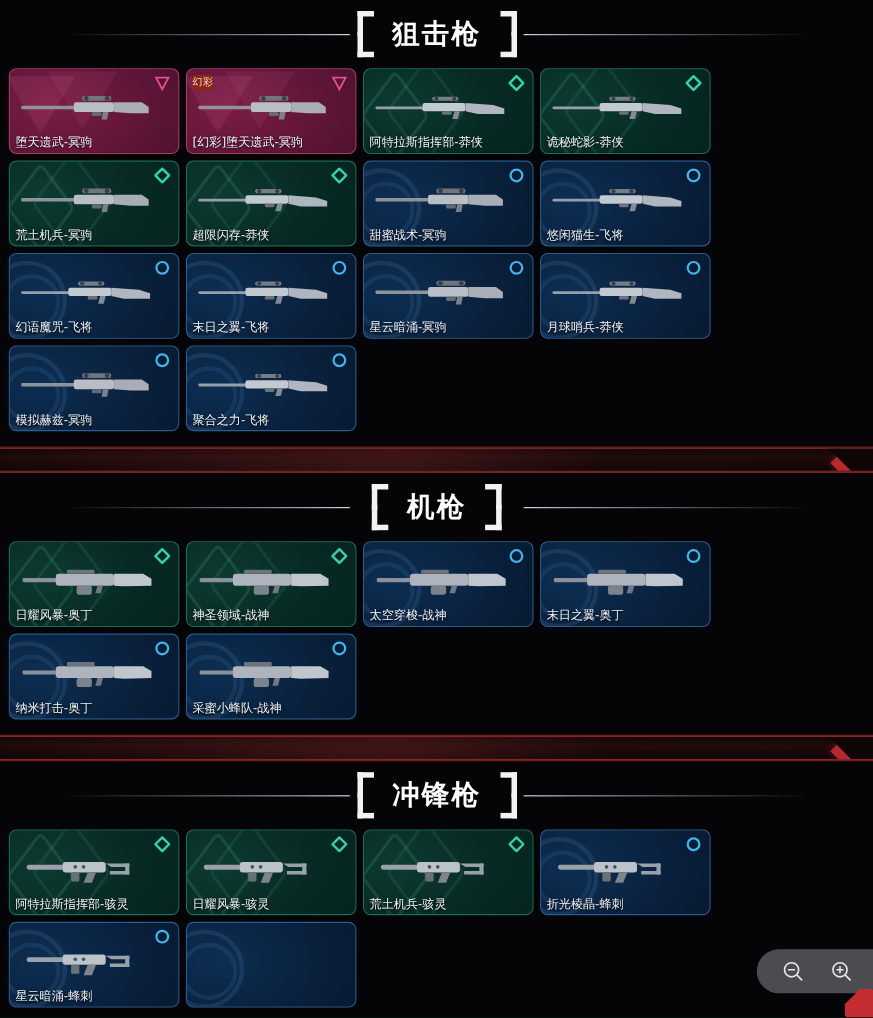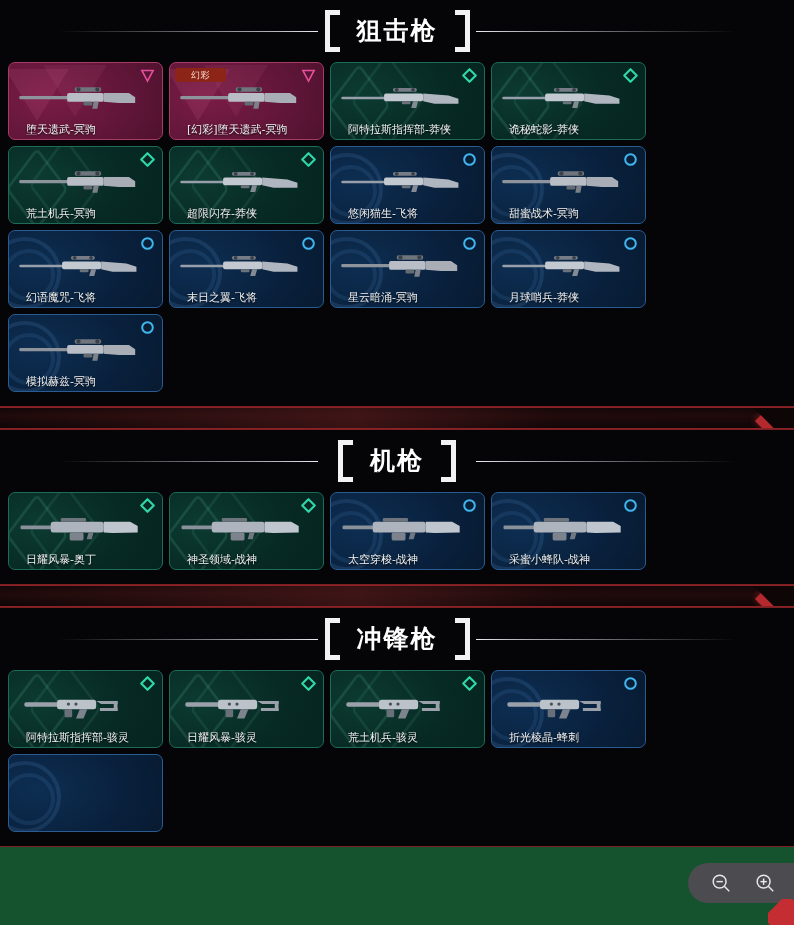--- a/index.html
+++ b/index.html
@@ -152,29 +152,29 @@
   
   .rarity { position:absolute; right:7px; top:5px; width:15px; height:15px; }
   .rarity svg { width:100%; height:100%; display:block; }
 
   
   .tag {
     position:absolute; left:5px; top:5px;
     background:#8d2418;
     color:#f0d8c8;
     font-size:9px; line-height:12px;
-    padding:1px 16px;
+    padding:1px 0;
     border-radius:3px;
     letter-spacing:.5px;
     font-family:"DejaVu Sans","Liberation Sans",sans-serif;
   }
 
   
   .cname {
-    position:absolute; left:12px; right:0; bottom:0;
+    position:absolute; left:0; right:0; bottom:0;
     padding:2px 5px 3px 5px;
     font-size:11px;
     line-height:13px;
     color:#f2f4f6;
     white-space:nowrap;
     overflow:hidden;
     text-shadow: 0 1px 2px rgba(0,0,0,.95);
     font-family:"DejaVu Sans","Liberation Sans",sans-serif;
   }
 
@@ -344,20 +344,41 @@
               <svg viewBox="0 0 24 24">
                 <path d="M12 2 L22 12 L12 22 L2 12 Z" fill="none" stroke="#2fd6a8" stroke-width="3.4" stroke-linejoin="round"></path>
               </svg>
             </div>
             <div class="cname">超限闪存-莽侠</div>
           </div>
           <div class="card blue">
             <div class="wm rings"></div>
             <div class="gun">
               <svg viewBox="0 0 200 50" preserveAspectRatio="xMidYMid meet">
+                <rect x="2" y="22" width="78" height="5" rx="2" fill="#8e949c"></rect>
+                <rect x="78" y="17" width="58" height="14" rx="3" fill="#b9bec6"></rect>
+                <rect x="90" y="8" width="42" height="7" rx="3" fill="#6f757d"></rect>
+                <circle cx="96" cy="11.5" r="3.4" fill="#3b4048"></circle>
+                <circle cx="126" cy="11.5" r="3.4" fill="#3b4048"></circle>
+                <path d="M136 17 L176 17 L186 24 L186 33 L160 33 L136 31 Z" fill="#a9aeb6"></path>
+                <path d="M120 31 L128 31 L126 42 L118 42 Z" fill="#7b8089"></path>
+                <rect x="104" y="31" width="14" height="6" rx="2" fill="#646a72"></rect>
+              </svg>
+            </div>
+            <div class="rarity">
+              <svg viewBox="0 0 24 24">
+                <circle cx="12" cy="12" r="8.5" fill="none" stroke="#3fb6ee" stroke-width="3.2"></circle>
+              </svg>
+            </div>
+            <div class="cname">甜蜜战术-冥驹</div>
+          </div>
+          <div class="card blue">
+            <div class="wm rings"></div>
+            <div class="gun">
+              <svg viewBox="0 0 200 50" preserveAspectRatio="xMidYMid meet">
                 <rect x="2" y="23" width="72" height="4" rx="2" fill="#97a0aa"></rect>
                 <rect x="70" y="18" width="62" height="12" rx="3" fill="#c3c9d1"></rect>
                 <rect x="84" y="9" width="38" height="6" rx="3" fill="#767d86"></rect>
                 <circle cx="90" cy="12" r="3" fill="#3b4048"></circle>
                 <circle cx="116" cy="12" r="3" fill="#3b4048"></circle>
                 <path d="M132 18 L172 21 L188 26 L188 34 L150 34 L132 30 Z" fill="#b0b6bf"></path>
                 <path d="M116 30 L124 30 L121 41 L113 41 Z" fill="#858b94"></path>
                 <rect x="98" y="30" width="14" height="5" rx="2" fill="#6c727a"></rect>
               </svg>
             </div>
@@ -365,141 +386,141 @@
               <svg viewBox="0 0 24 24">
                 <circle cx="12" cy="12" r="8.5" fill="none" stroke="#3fb6ee" stroke-width="3.2"></circle>
               </svg>
             </div>
             <div class="cname">悠闲猫生-飞将</div>
           </div>
           <div class="card blue">
             <div class="wm rings"></div>
             <div class="gun">
               <svg viewBox="0 0 200 50" preserveAspectRatio="xMidYMid meet">
+                <rect x="2" y="23" width="72" height="4" rx="2" fill="#97a0aa"></rect>
+                <rect x="70" y="18" width="62" height="12" rx="3" fill="#c3c9d1"></rect>
+                <rect x="84" y="9" width="38" height="6" rx="3" fill="#767d86"></rect>
+                <circle cx="90" cy="12" r="3" fill="#3b4048"></circle>
+                <circle cx="116" cy="12" r="3" fill="#3b4048"></circle>
+                <path d="M132 18 L172 21 L188 26 L188 34 L150 34 L132 30 Z" fill="#b0b6bf"></path>
+                <path d="M116 30 L124 30 L121 41 L113 41 Z" fill="#858b94"></path>
+                <rect x="98" y="30" width="14" height="5" rx="2" fill="#6c727a"></rect>
+              </svg>
+            </div>
+            <div class="rarity">
+              <svg viewBox="0 0 24 24">
+                <circle cx="12" cy="12" r="8.5" fill="none" stroke="#3fb6ee" stroke-width="3.2"></circle>
+              </svg>
+            </div>
+            <div class="cname">幻语魔咒-飞将</div>
+          </div>
+          <div class="card blue">
+            <div class="wm rings"></div>
+            <div class="gun">
+              <svg viewBox="0 0 200 50" preserveAspectRatio="xMidYMid meet">
+                <rect x="2" y="23" width="72" height="4" rx="2" fill="#97a0aa"></rect>
+                <rect x="70" y="18" width="62" height="12" rx="3" fill="#c3c9d1"></rect>
+                <rect x="84" y="9" width="38" height="6" rx="3" fill="#767d86"></rect>
+                <circle cx="90" cy="12" r="3" fill="#3b4048"></circle>
+                <circle cx="116" cy="12" r="3" fill="#3b4048"></circle>
+                <path d="M132 18 L172 21 L188 26 L188 34 L150 34 L132 30 Z" fill="#b0b6bf"></path>
+                <path d="M116 30 L124 30 L121 41 L113 41 Z" fill="#858b94"></path>
+                <rect x="98" y="30" width="14" height="5" rx="2" fill="#6c727a"></rect>
+              </svg>
+            </div>
+            <div class="rarity">
+              <svg viewBox="0 0 24 24">
+                <circle cx="12" cy="12" r="8.5" fill="none" stroke="#3fb6ee" stroke-width="3.2"></circle>
+              </svg>
+            </div>
+            <div class="cname">末日之翼-飞将</div>
+          </div>
+          <div class="card blue">
+            <div class="wm rings"></div>
+            <div class="gun">
+              <svg viewBox="0 0 200 50" preserveAspectRatio="xMidYMid meet">
                 <rect x="2" y="22" width="78" height="5" rx="2" fill="#8e949c"></rect>
                 <rect x="78" y="17" width="58" height="14" rx="3" fill="#b9bec6"></rect>
                 <rect x="90" y="8" width="42" height="7" rx="3" fill="#6f757d"></rect>
                 <circle cx="96" cy="11.5" r="3.4" fill="#3b4048"></circle>
                 <circle cx="126" cy="11.5" r="3.4" fill="#3b4048"></circle>
                 <path d="M136 17 L176 17 L186 24 L186 33 L160 33 L136 31 Z" fill="#a9aeb6"></path>
                 <path d="M120 31 L128 31 L126 42 L118 42 Z" fill="#7b8089"></path>
                 <rect x="104" y="31" width="14" height="6" rx="2" fill="#646a72"></rect>
               </svg>
             </div>
             <div class="rarity">
               <svg viewBox="0 0 24 24">
                 <circle cx="12" cy="12" r="8.5" fill="none" stroke="#3fb6ee" stroke-width="3.2"></circle>
               </svg>
             </div>
-            <div class="cname">甜蜜战术-冥驹</div>
+            <div class="cname">星云暗涌-冥驹</div>
           </div>
           <div class="card blue">
             <div class="wm rings"></div>
             <div class="gun">
               <svg viewBox="0 0 200 50" preserveAspectRatio="xMidYMid meet">
                 <rect x="2" y="23" width="72" height="4" rx="2" fill="#97a0aa"></rect>
                 <rect x="70" y="18" width="62" height="12" rx="3" fill="#c3c9d1"></rect>
                 <rect x="84" y="9" width="38" height="6" rx="3" fill="#767d86"></rect>
                 <circle cx="90" cy="12" r="3" fill="#3b4048"></circle>
                 <circle cx="116" cy="12" r="3" fill="#3b4048"></circle>
                 <path d="M132 18 L172 21 L188 26 L188 34 L150 34 L132 30 Z" fill="#b0b6bf"></path>
                 <path d="M116 30 L124 30 L121 41 L113 41 Z" fill="#858b94"></path>
                 <rect x="98" y="30" width="14" height="5" rx="2" fill="#6c727a"></rect>
               </svg>
             </div>
             <div class="rarity">
               <svg viewBox="0 0 24 24">
                 <circle cx="12" cy="12" r="8.5" fill="none" stroke="#3fb6ee" stroke-width="3.2"></circle>
               </svg>
             </div>
-            <div class="cname">幻语魔咒-飞将</div>
+            <div class="cname">月球哨兵-莽侠</div>
+          </div>
+          <div class="card blue">
+            <div class="wm rings"></div>
+            <div class="gun">
+              <svg viewBox="0 0 200 50" preserveAspectRatio="xMidYMid meet">
+                <rect x="2" y="22" width="78" height="5" rx="2" fill="#8e949c"></rect>
+                <rect x="78" y="17" width="58" height="14" rx="3" fill="#b9bec6"></rect>
+                <rect x="90" y="8" width="42" height="7" rx="3" fill="#6f757d"></rect>
+                <circle cx="96" cy="11.5" r="3.4" fill="#3b4048"></circle>
+                <circle cx="126" cy="11.5" r="3.4" fill="#3b4048"></circle>
+                <path d="M136 17 L176 17 L186 24 L186 33 L160 33 L136 31 Z" fill="#a9aeb6"></path>
+                <path d="M120 31 L128 31 L126 42 L118 42 Z" fill="#7b8089"></path>
+                <rect x="104" y="31" width="14" height="6" rx="2" fill="#646a72"></rect>
+              </svg>
+            </div>
+            <div class="rarity">
+              <svg viewBox="0 0 24 24">
+                <circle cx="12" cy="12" r="8.5" fill="none" stroke="#3fb6ee" stroke-width="3.2"></circle>
+              </svg>
+            </div>
+            <div class="cname">模拟赫兹-冥驹</div>
           </div>
           <div class="card blue">
             <div class="wm rings"></div>
             <div class="gun">
               <svg viewBox="0 0 200 50" preserveAspectRatio="xMidYMid meet">
                 <rect x="2" y="23" width="72" height="4" rx="2" fill="#97a0aa"></rect>
                 <rect x="70" y="18" width="62" height="12" rx="3" fill="#c3c9d1"></rect>
                 <rect x="84" y="9" width="38" height="6" rx="3" fill="#767d86"></rect>
                 <circle cx="90" cy="12" r="3" fill="#3b4048"></circle>
                 <circle cx="116" cy="12" r="3" fill="#3b4048"></circle>
                 <path d="M132 18 L172 21 L188 26 L188 34 L150 34 L132 30 Z" fill="#b0b6bf"></path>
                 <path d="M116 30 L124 30 L121 41 L113 41 Z" fill="#858b94"></path>
                 <rect x="98" y="30" width="14" height="5" rx="2" fill="#6c727a"></rect>
               </svg>
             </div>
             <div class="rarity">
               <svg viewBox="0 0 24 24">
                 <circle cx="12" cy="12" r="8.5" fill="none" stroke="#3fb6ee" stroke-width="3.2"></circle>
               </svg>
             </div>
-            <div class="cname">末日之翼-飞将</div>
-          </div>
-          <div class="card blue">
-            <div class="wm rings"></div>
-            <div class="gun">
-              <svg viewBox="0 0 200 50" preserveAspectRatio="xMidYMid meet">
-                <rect x="2" y="22" width="78" height="5" rx="2" fill="#8e949c"></rect>
-                <rect x="78" y="17" width="58" height="14" rx="3" fill="#b9bec6"></rect>
-                <rect x="90" y="8" width="42" height="7" rx="3" fill="#6f757d"></rect>
-                <circle cx="96" cy="11.5" r="3.4" fill="#3b4048"></circle>
-                <circle cx="126" cy="11.5" r="3.4" fill="#3b4048"></circle>
-                <path d="M136 17 L176 17 L186 24 L186 33 L160 33 L136 31 Z" fill="#a9aeb6"></path>
-                <path d="M120 31 L128 31 L126 42 L118 42 Z" fill="#7b8089"></path>
-                <rect x="104" y="31" width="14" height="6" rx="2" fill="#646a72"></rect>
-              </svg>
-            </div>
-            <div class="rarity">
-              <svg viewBox="0 0 24 24">
-                <circle cx="12" cy="12" r="8.5" fill="none" stroke="#3fb6ee" stroke-width="3.2"></circle>
-              </svg>
-            </div>
-            <div class="cname">星云暗涌-冥驹</div>
-          </div>
-          <div class="card blue">
-            <div class="wm rings"></div>
-            <div class="gun">
-              <svg viewBox="0 0 200 50" preserveAspectRatio="xMidYMid meet">
-                <rect x="2" y="23" width="72" height="4" rx="2" fill="#97a0aa"></rect>
-                <rect x="70" y="18" width="62" height="12" rx="3" fill="#c3c9d1"></rect>
-                <rect x="84" y="9" width="38" height="6" rx="3" fill="#767d86"></rect>
-                <circle cx="90" cy="12" r="3" fill="#3b4048"></circle>
-                <circle cx="116" cy="12" r="3" fill="#3b4048"></circle>
-                <path d="M132 18 L172 21 L188 26 L188 34 L150 34 L132 30 Z" fill="#b0b6bf"></path>
-                <path d="M116 30 L124 30 L121 41 L113 41 Z" fill="#858b94"></path>
-                <rect x="98" y="30" width="14" height="5" rx="2" fill="#6c727a"></rect>
-              </svg>
-            </div>
-            <div class="rarity">
-              <svg viewBox="0 0 24 24">
-                <circle cx="12" cy="12" r="8.5" fill="none" stroke="#3fb6ee" stroke-width="3.2"></circle>
-              </svg>
-            </div>
-            <div class="cname">月球哨兵-莽侠</div>
-          </div>
-          <div class="card blue">
-            <div class="wm rings"></div>
-            <div class="gun">
-              <svg viewBox="0 0 200 50" preserveAspectRatio="xMidYMid meet">
-                <rect x="2" y="22" width="78" height="5" rx="2" fill="#8e949c"></rect>
-                <rect x="78" y="17" width="58" height="14" rx="3" fill="#b9bec6"></rect>
-                <rect x="90" y="8" width="42" height="7" rx="3" fill="#6f757d"></rect>
-                <circle cx="96" cy="11.5" r="3.4" fill="#3b4048"></circle>
-                <circle cx="126" cy="11.5" r="3.4" fill="#3b4048"></circle>
-                <path d="M136 17 L176 17 L186 24 L186 33 L160 33 L136 31 Z" fill="#a9aeb6"></path>
-                <path d="M120 31 L128 31 L126 42 L118 42 Z" fill="#7b8089"></path>
-                <rect x="104" y="31" width="14" height="6" rx="2" fill="#646a72"></rect>
-              </svg>
-            </div>
-            <div class="rarity">
-              <svg viewBox="0 0 24 24">
-                <circle cx="12" cy="12" r="8.5" fill="none" stroke="#3fb6ee" stroke-width="3.2"></circle>
-              </svg>
-            </div>
-            <div class="cname">模拟赫兹-冥驹</div>
+            <div class="cname">聚合之力-飞将</div>
           </div>
         </div>
       </div>
       <div class="band-gap">
         <div class="streak"></div>
         <div class="corner-cut"></div>
         <div class="corner-mask"></div>
       </div>
       <div class="section">
         <div class="sec-head">
@@ -581,20 +602,58 @@
                 <path d="M136 15 L178 15 L190 22 L190 32 L150 33 L136 32 Z" fill="#c0c6ce"></path>
                 <rect x="82" y="32" width="22" height="13" rx="3" fill="#7d838c"></rect>
                 <path d="M112 32 L120 32 L117 43 L109 43 Z" fill="#727881"></path>
               </svg>
             </div>
             <div class="rarity">
               <svg viewBox="0 0 24 24">
                 <circle cx="12" cy="12" r="8.5" fill="none" stroke="#3fb6ee" stroke-width="3.2"></circle>
               </svg>
             </div>
+            <div class="cname">末日之翼-奥丁</div>
+          </div>
+          <div class="card blue">
+            <div class="wm rings"></div>
+            <div class="gun">
+              <svg viewBox="0 0 200 50" preserveAspectRatio="xMidYMid meet">
+                <rect x="4" y="21" width="52" height="6" rx="2" fill="#8a919a"></rect>
+                <rect x="52" y="15" width="84" height="17" rx="4" fill="#aeb4bd"></rect>
+                <rect x="68" y="9" width="40" height="6" rx="2" fill="#6d747c"></rect>
+                <path d="M136 15 L178 15 L190 22 L190 32 L150 33 L136 32 Z" fill="#c0c6ce"></path>
+                <rect x="82" y="32" width="22" height="13" rx="3" fill="#7d838c"></rect>
+                <path d="M112 32 L120 32 L117 43 L109 43 Z" fill="#727881"></path>
+              </svg>
+            </div>
+            <div class="rarity">
+              <svg viewBox="0 0 24 24">
+                <circle cx="12" cy="12" r="8.5" fill="none" stroke="#3fb6ee" stroke-width="3.2"></circle>
+              </svg>
+            </div>
+            <div class="cname">纳米打击-奥丁</div>
+          </div>
+          <div class="card blue">
+            <div class="wm rings"></div>
+            <div class="gun">
+              <svg viewBox="0 0 200 50" preserveAspectRatio="xMidYMid meet">
+                <rect x="4" y="21" width="52" height="6" rx="2" fill="#8a919a"></rect>
+                <rect x="52" y="15" width="84" height="17" rx="4" fill="#aeb4bd"></rect>
+                <rect x="68" y="9" width="40" height="6" rx="2" fill="#6d747c"></rect>
+                <path d="M136 15 L178 15 L190 22 L190 32 L150 33 L136 32 Z" fill="#c0c6ce"></path>
+                <rect x="82" y="32" width="22" height="13" rx="3" fill="#7d838c"></rect>
+                <path d="M112 32 L120 32 L117 43 L109 43 Z" fill="#727881"></path>
+              </svg>
+            </div>
+            <div class="rarity">
+              <svg viewBox="0 0 24 24">
+                <circle cx="12" cy="12" r="8.5" fill="none" stroke="#3fb6ee" stroke-width="3.2"></circle>
+              </svg>
+            </div>
             <div class="cname">采蜜小蜂队-战神</div>
           </div>
         </div>
       </div>
       <div class="band-gap">
         <div class="streak"></div>
         <div class="corner-cut"></div>
         <div class="corner-mask"></div>
       </div>
       <div class="section">
@@ -693,20 +752,42 @@
             </div>
             <div class="rarity">
               <svg viewBox="0 0 24 24">
                 <circle cx="12" cy="12" r="8.5" fill="none" stroke="#3fb6ee" stroke-width="3.2"></circle>
               </svg>
             </div>
             <div class="cname">折光棱晶-蜂刺</div>
           </div>
           <div class="card blue">
             <div class="wm rings"></div>
+            <div class="gun">
+              <svg viewBox="0 0 200 50" preserveAspectRatio="xMidYMid meet">
+                <rect x="10" y="19" width="58" height="7" rx="3" fill="#9aa1aa"></rect>
+                <rect x="62" y="15" width="62" height="15" rx="4" fill="#bcc2ca"></rect>
+                <circle cx="80" cy="22" r="2.6" fill="#4a5058"></circle>
+                <circle cx="92" cy="22" r="2.6" fill="#4a5058"></circle>
+                <path d="M98 30 L110 30 L104 45 L92 45 Z" fill="#7e848d"></path>
+                <rect x="74" y="30" width="12" height="13" rx="2" fill="#6a7079"></rect>
+                <path d="M124 17 L158 17 L158 22 L132 22 Z" fill="#99a0a9"></path>
+                <path d="M152 17 L158 17 L158 33 L152 33 Z" fill="#99a0a9"></path>
+                <path d="M130 28 L158 28 L158 33 L130 33 Z" fill="#99a0a9"></path>
+              </svg>
+            </div>
+            <div class="rarity">
+              <svg viewBox="0 0 24 24">
+                <circle cx="12" cy="12" r="8.5" fill="none" stroke="#3fb6ee" stroke-width="3.2"></circle>
+              </svg>
+            </div>
+            <div class="cname">星云暗涌-蜂刺</div>
+          </div>
+          <div class="card blue">
+            <div class="wm rings"></div>
           </div>
         </div>
       </div>
     </div>
 
   <div class="zoom-ctrl">
     <span class="zbtn">
       <svg viewBox="0 0 24 24" fill="none" stroke="#e8e8ea" stroke-width="1.6">
         <circle cx="10.5" cy="10.5" r="7"></circle>
         <line x1="7" y1="10.5" x2="14" y2="10.5"></line>

